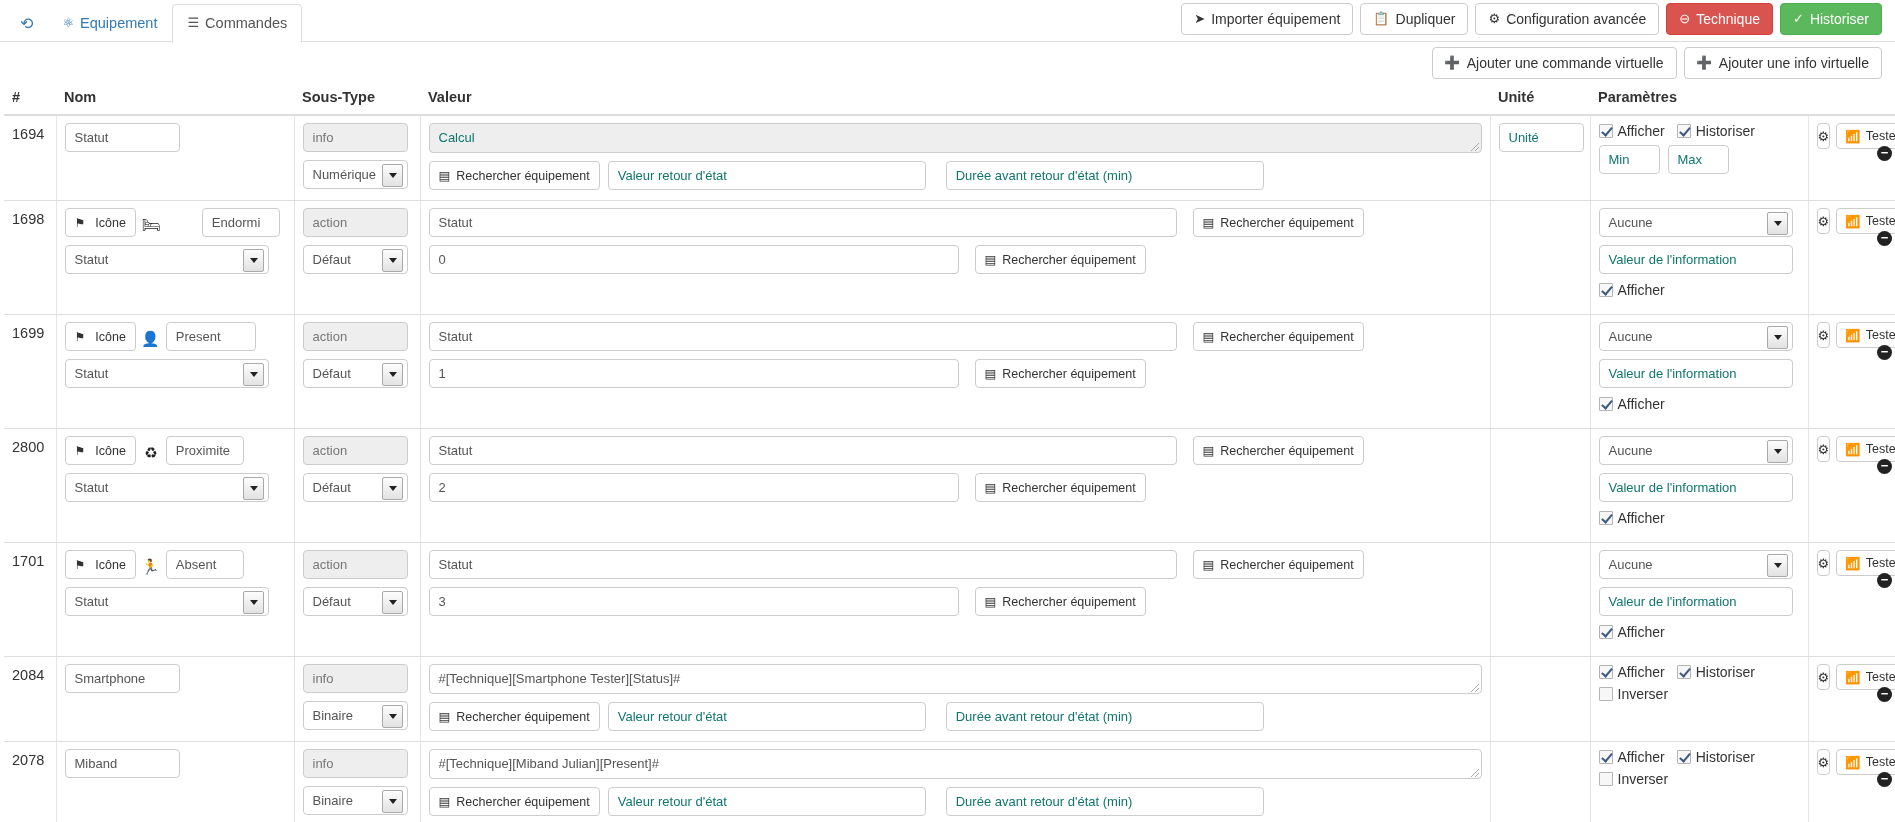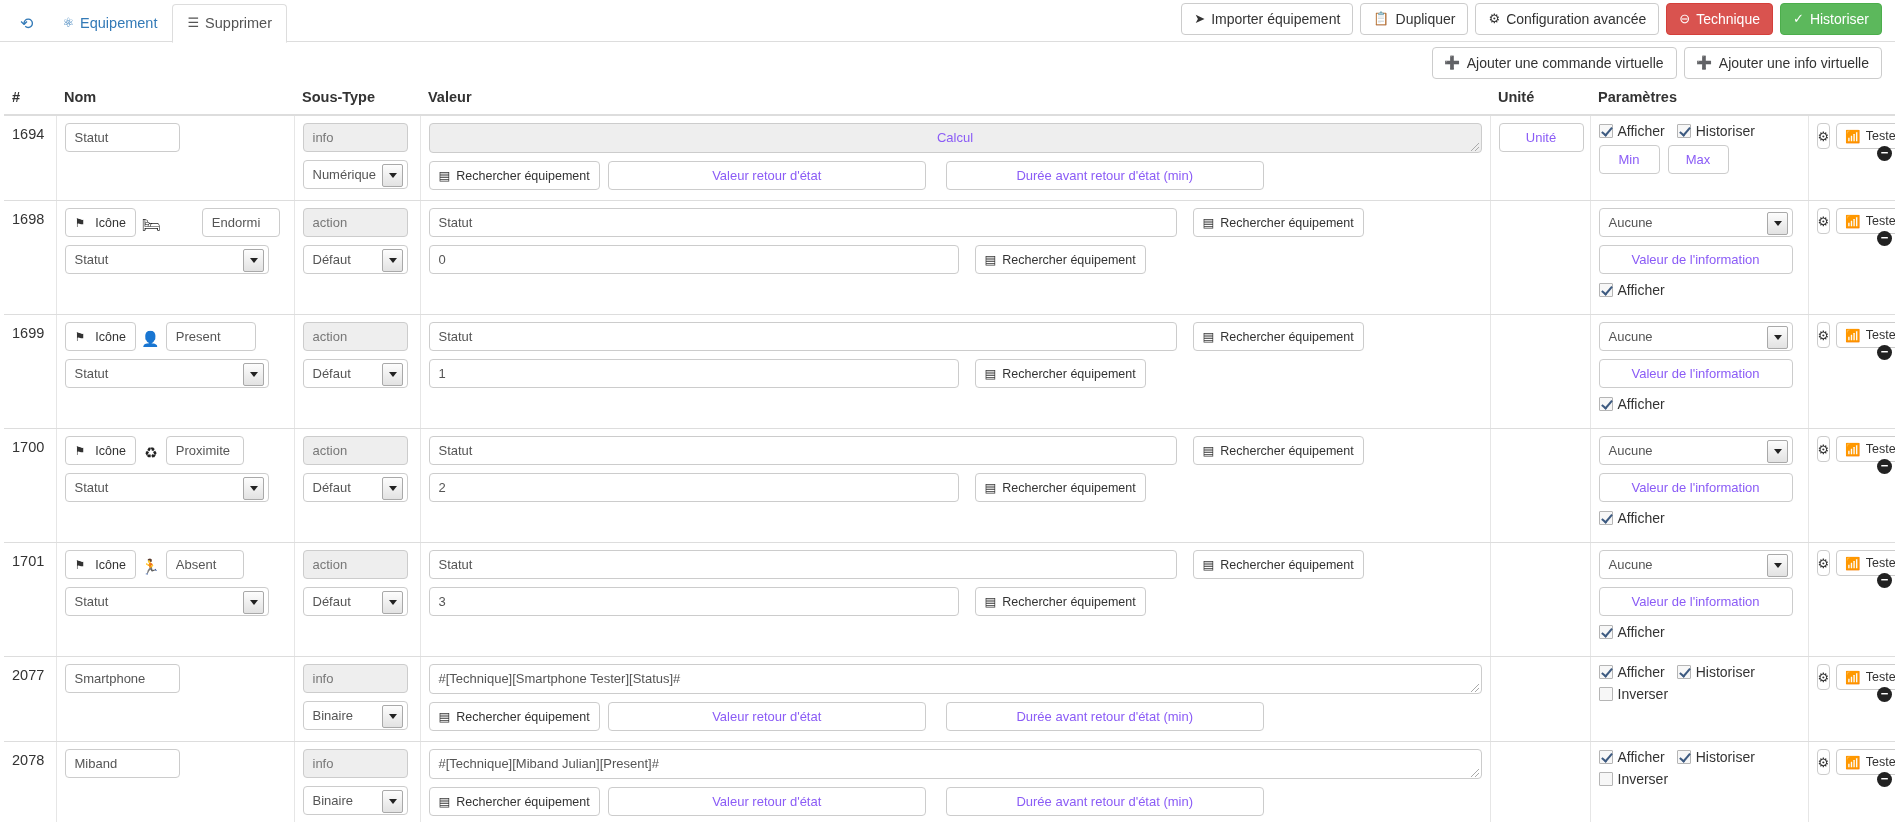--- a/index.html
+++ b/index.html
@@ -107,21 +107,21 @@
     background: #ffffff;
     font-family: "Liberation Sans", sans-serif;
     font-size: 13px;
     color: #555555;
     padding: 5px 9px;
     height: 29px;
     line-height: 17px;
     outline: none;
   }
   .inp.ro { background: #eeeeee; color: #777777; }
-  .inp.ph { color: #8b5cf6; text-align: center; }
+  .inp.ph { color: #0f766e; }
 
   .sel {
     position: relative;
     border: 1px solid #cccccc;
     border-radius: 4px;
     background: #ffffff;
     font-size: 13px;
     color: #555555;
     height: 29px;
     padding: 5px 28px 5px 9px;
@@ -220,21 +220,21 @@
 
   <div class="tabbar">
     <div class="tabbar-left">
       <span class="back-btn">⟲</span>
       <div class="tab">
         <span class="ticon">⚛</span>
         <span>Equipement</span>
       </div>
       <div class="tab active">
         <span class="ticon">☰</span>
-        <span>Supprimer</span>
+        <span>Commandes</span>
       </div>
     </div>
 
     <div class="toolbar">
       <div class="btn">
         <span class="bicon">➤</span>
         <span>Importer équipement</span>
       </div>
       <div class="btn">
         <span class="bicon">📋</span>
@@ -495,21 +495,21 @@
             <span class="minibtn">
               <span>📶</span>
               <span>Tester</span>
             </span>
           </div>
           <span class="minus-circle">−</span>
         </td>
       </tr>
 
       <tr>
-        <td class="idcell">1700</td>
+        <td class="idcell">2800</td>
         <td>
           <div class="row-line nom-grid">
             <span class="sbtn">
               <span class="flagicon">⚑</span>
               <span>Icône</span>
             </span>
             <span class="glyph">♻</span>
             <input class="inp" style="width: 78px;" value="Proximite">
           </div>
           <div class="row-line">
@@ -645,21 +645,21 @@
             <span class="minibtn">
               <span>📶</span>
               <span>Tester</span>
             </span>
           </div>
           <span class="minus-circle">−</span>
         </td>
       </tr>
 
       <tr>
-        <td class="idcell">2077</td>
+        <td class="idcell">2084</td>
         <td>
           <input class="inp" style="width: 115px;" value="Smartphone">
         </td>
         <td>
           <div class="row-line">
             <div class="inp ro" style="width:105px">info</div>
           </div>
           <div class="row-line">
             <div class="sel" style="width:105px">
               <span>Binaire</span>

